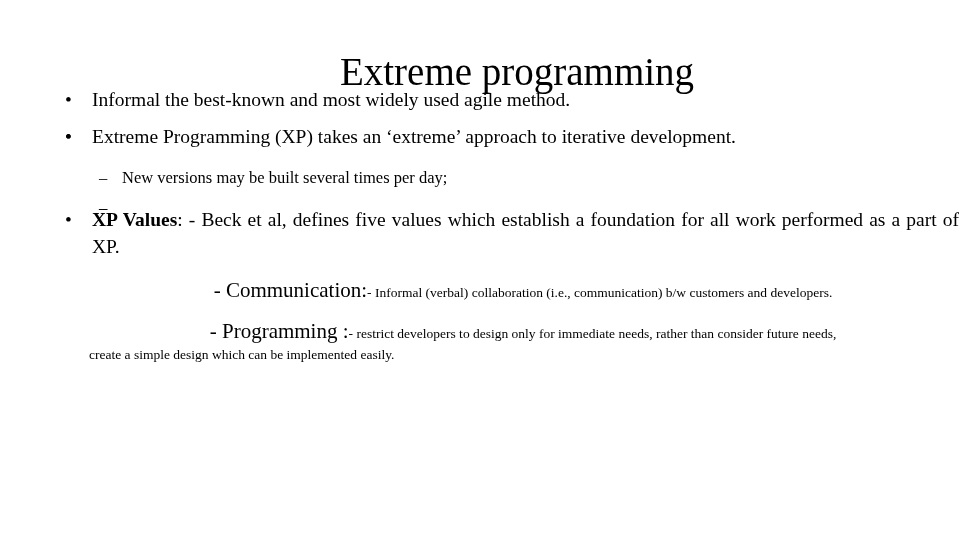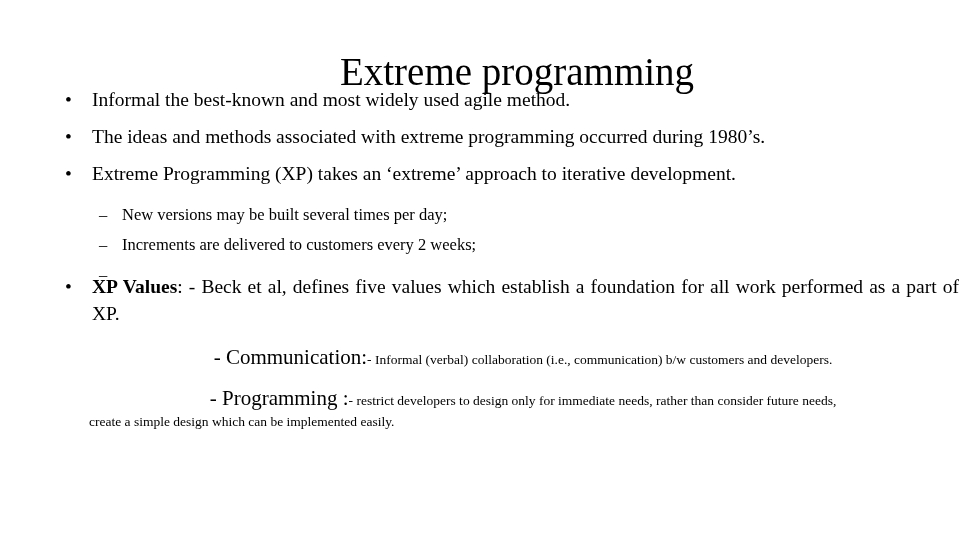--- a/index.html
+++ b/index.html
@@ -131,36 +131,34 @@
 
   <div class="body">
 
     <p class="l1">
       <span class="dot">•</span>
       <span>Informal the best-known and most widely used agile method.</span>
     </p>
 
     <p class="l1">
       <span class="dot">•</span>
-      <span>The ideas and methods associated with extreme programming occurred during 1980’s.</span>
     </p>
 
     <p class="l1">
       <span class="dot">•</span>
       <span>Extreme Programming (XP) takes an ‘extreme’ approach to iterative development.</span>
     </p>
 
     <div class="sp-sub2">
       <p class="l2">
         <span class="dash">–</span>
         <span>New versions may be built several times per day;</span>
       </p>
       <p class="l2">
         <span class="dash">–</span>
-        <span>Increments are delivered to customers every 2 weeks;</span>
       </p>
       <p class="l2 tight">
         <span class="dash">–</span>
       </p>
     </div>
 
     <p class="l1 justify sp-xp-values">
       <span class="dot">•</span>
       <span class="bold">XP  Values</span><span>: - Beck et al, defines five values which establish a foundation for all work performed as a part of XP.</span>
     </p>

